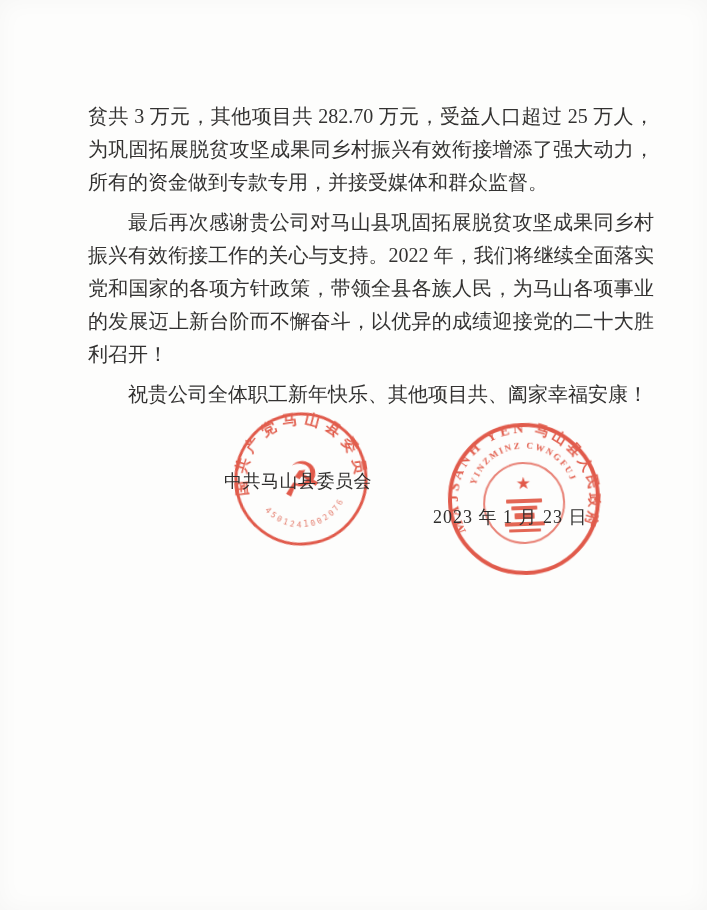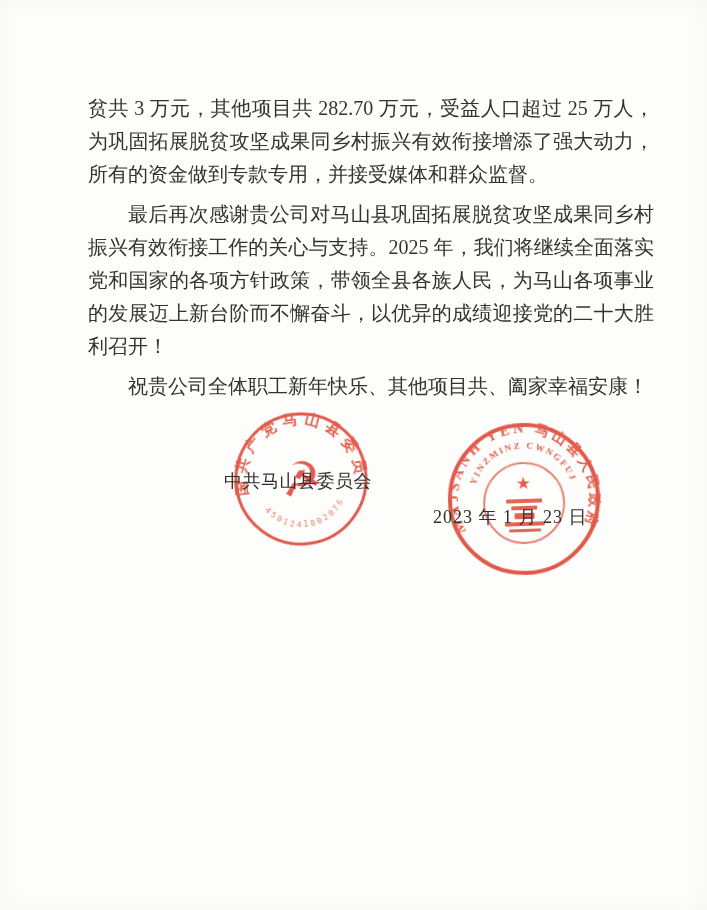--- a/index.html
+++ b/index.html
@@ -18,21 +18,21 @@
   .text-block{
     position:absolute;
     left:88px;top:92px;width:566px;
     color:#333231;
     font-size:20px;
     line-height:33px;
     text-align:justify;
     text-justify:inter-character;
   }
   .para{margin:0 0 7px 0;text-indent:2em;}
-  .para.no-indent{text-indent:0;}
+  .para.no-indent{text-indent:0;margin-top:8px;}
   .sig{
     position:absolute;
     color:#2f2e2d;
     font-size:18px;
     white-space:nowrap;
     z-index:3;
     text-align:center;
   }
   .sig-left{left:224px;top:469px;letter-spacing:0.5px;}
   .sig-right{left:440px;top:469px;letter-spacing:0.5px;}
@@ -60,21 +60,21 @@
   .emblem-star{fill:#de4433;font-size:17px;font-family:"DejaVu Sans",sans-serif;}
   .emblem-part{fill:#e0523f;}
 </style>
 </head>
 <body>
 
 <div class="page">
 
   <div class="text-block">
     <p class="para no-indent">贫共 3 万元，其他项目共 282.70 万元，受益人口超过 25 万人，为巩固拓展脱贫攻坚成果同乡村振兴有效衔接增添了强大动力，所有的资金做到专款专用，并接受媒体和群众监督。</p>
-    <p class="para">最后再次感谢贵公司对马山县巩固拓展脱贫攻坚成果同乡村振兴有效衔接工作的关心与支持。2025 年，我们将继续全面落实党和国家的各项方针政策，带领全县各族人民，为马山各项事业的发展迈上新台阶而不懈奋斗，以优异的成绩迎接党的二十大胜利召开！</p>
+    <p class="para">最后再次感谢贵公司对马山县巩固拓展脱贫攻坚成果同乡村振兴有效衔接工作的关心与支持。2022 年，我们将继续全面落实党和国家的各项方针政策，带领全县各族人民，为马山各项事业的发展迈上新台阶而不懈奋斗，以优异的成绩迎接党的二十大胜利召开！</p>
     <p class="para">祝贵公司全体职工新年快乐、其他项目共、阖家幸福安康！</p>
   </div>
 
   <div class="seal seal-left">
     <svg width="140" height="140" viewBox="0 0 140 140">
       <circle class="seal-stroke" cx="70" cy="70" r="65" stroke-width="3"></circle>
       <path id="ring-party" d="M 17,85 A 55,55 0 1 1 123,85" fill="none"></path>
       <text class="ring-text ring-text-party">
         <textPath href="#ring-party" startOffset="50%" text-anchor="middle">中国共产党马山县委员会</textPath>
       </text>

